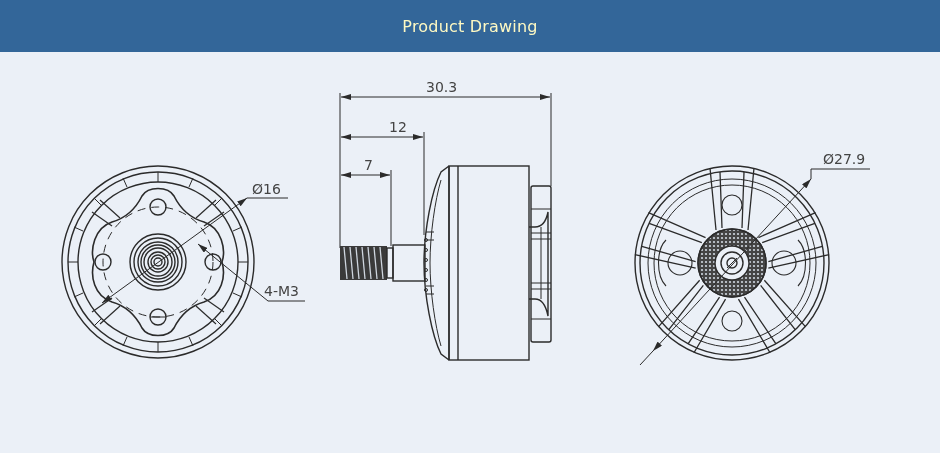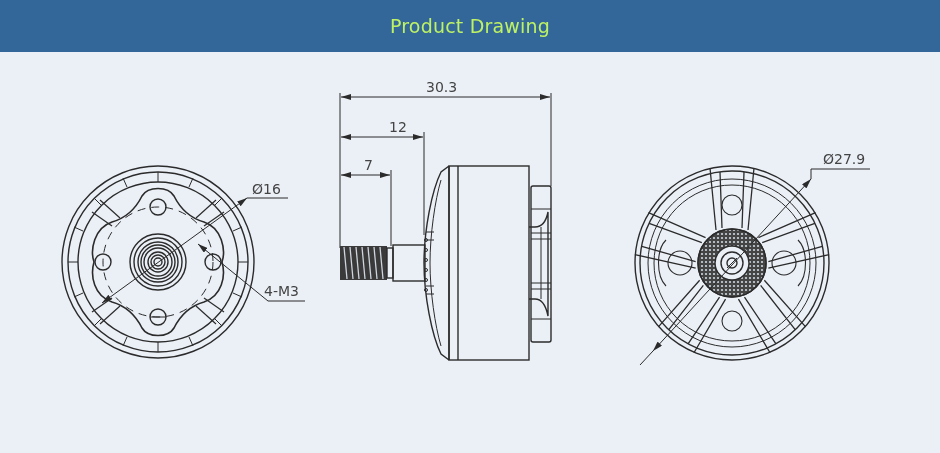--- a/index.html
+++ b/index.html
@@ -1,18 +1,18 @@
 <!DOCTYPE html>
 <html><head>
 <meta charset="utf-8">
 <style>
   html, body { margin:0; padding:0; }
   body { width:940px; height:453px; background:#ebf0f7; overflow:hidden; position:relative; font-family:"DejaVu Sans", sans-serif; }
   .header { position:absolute; left:0; top:0; width:940px; height:52px; background:#336699; display:flex; align-items:center; justify-content:center; }
-  .header-title { color:#bef264; font-size:19px; font-family:"DejaVu Sans", sans-serif; letter-spacing:0.2px; }
+  .header-title { color:#fef9c3; font-size:16px; font-family:"DejaVu Sans", sans-serif; letter-spacing:0.2px; }
   .drawing { position:absolute; left:0; top:52px; width:940px; height:401px; }
   svg text { font-family:"DejaVu Sans", sans-serif; fill:#444; }
 </style>
 </head>
 <body>
 
 <div class="header">
   <span class="header-title">Product Drawing</span>
 </div>
 

